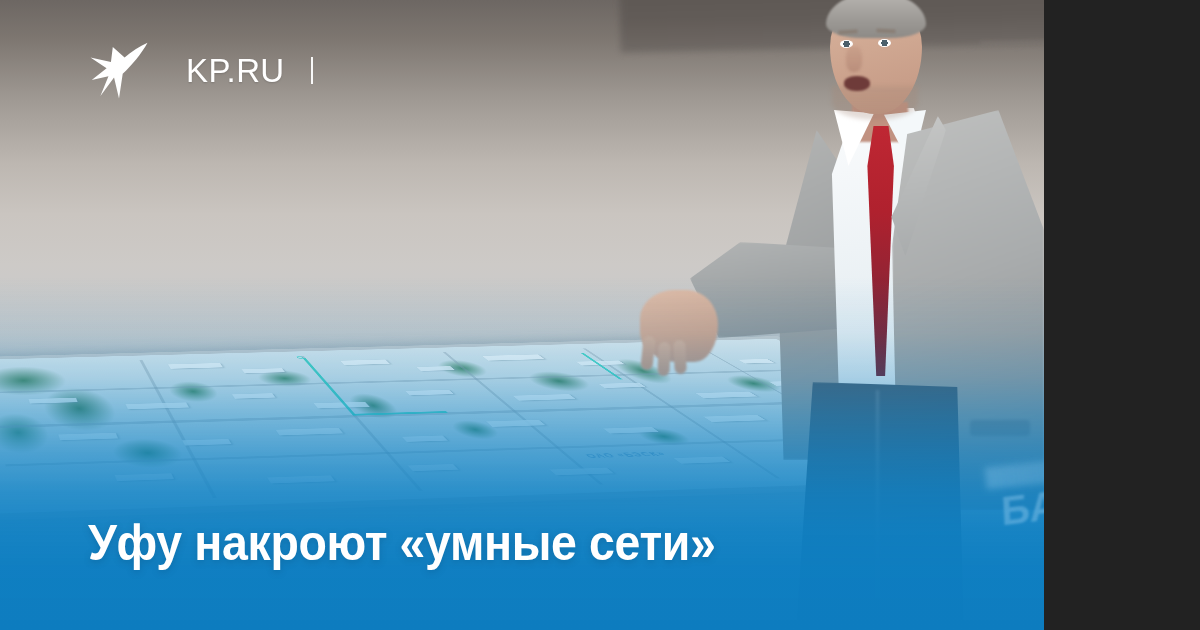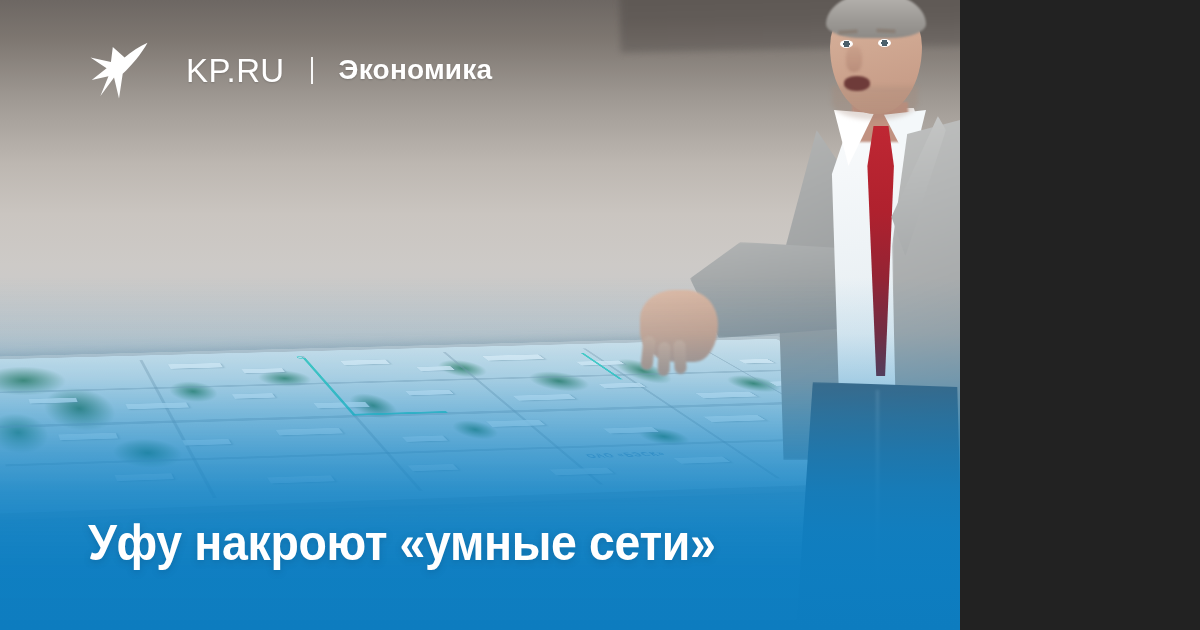--- a/index.html
+++ b/index.html
@@ -4,21 +4,21 @@
 <title>KP.RU share card</title>
 <style>
   * { margin:0; padding:0; box-sizing:border-box; }
 
   html,body{
     background:#222;
   }
 
   .card{
     position:relative;
-    width:960px;
+    width:1044px;
     height:630px;
     overflow:hidden;
     font-family:"Liberation Sans", sans-serif;
     background:#8a8280;
   }
 
   
   .photo{
     position:absolute;
     inset:0;
@@ -531,19 +531,18 @@
     <div class="sign">БАШКИРЭНЕРГО</div>
   </div>
 
   <div class="header">
     <div class="header-inner">
       <svg class="logo-bird" viewBox="0 0 100 100" aria-hidden="true">
         <path fill="#ffffff" d="M96 6 C83 12 70 20 59 30 L40 13 L37 37 L4 30 L30 47 L6 66 L33 60 L20 92 L42 62 L50 96 L56 56 C71 42 86 24 96 6 Z"></path>
       </svg>
       <div class="brand">KP.RU</div>
       <div class="divider"></div>
-      <div class="rubric">Экономика</div>
     </div>
   </div>
 
   <div class="headline">Уфу накроют «умные сети»</div>
 
 </div>
 
 </body></html>

